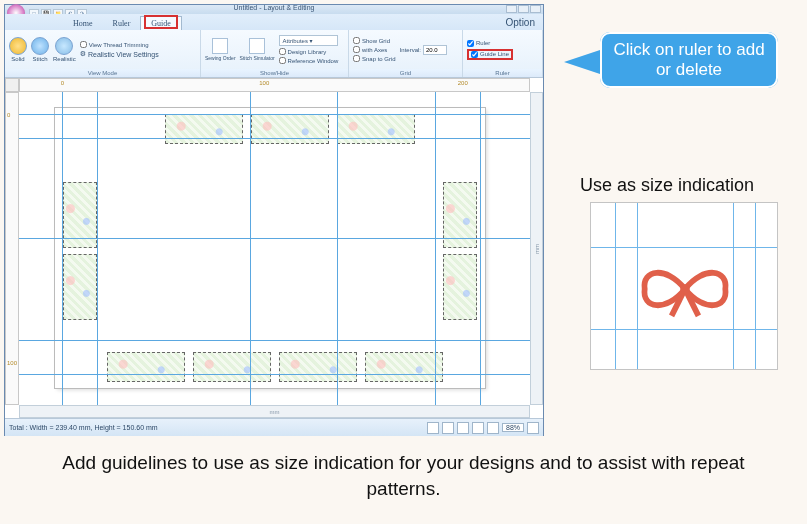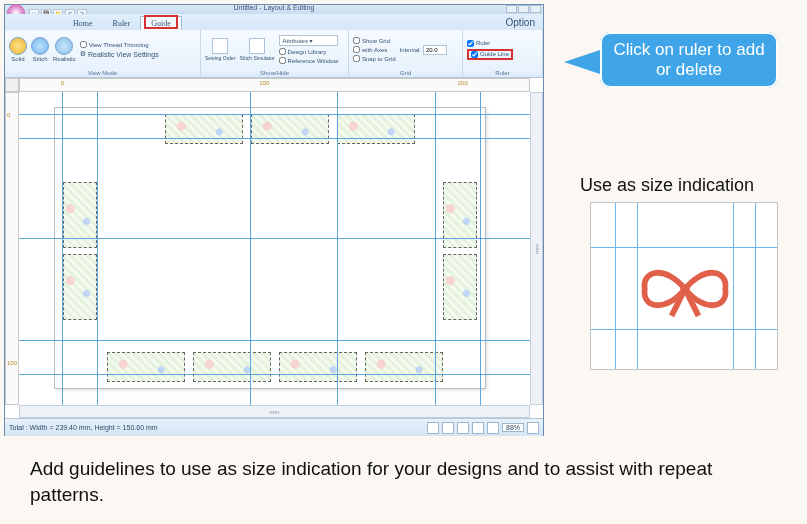--- a/index.html
+++ b/index.html
@@ -68,21 +68,21 @@
   .callout::before { content:""; position:absolute; left:-36px; top:18px; border:12px solid transparent; border-right-color:#3fa4e8; border-left:none; border-right-width:36px; }
 
   .side-title { position: absolute; top: 175px; left: 580px; font-size: 18px; color: #111; }
   .thumb { position: absolute; top: 202px; left: 590px; width: 188px; height: 168px; background: #fff; border: 1px solid #c4c4c4; }
   .thumb .tguide { position:absolute; background:#6fb6ea; }
   .thumb .tgv { top:0; bottom:0; width:1px; }
   .thumb .tgh { left:0; right:0; height:1px; }
   .bow { position:absolute; left:46px; top:56px; width:96px; height:60px; }
   .bow svg { width:100%; height:100%; }
 
-  .caption { position: absolute; top: 450px; left: 30px; right: 30px; font-size: 19px; color: #111; line-height: 1.35; margin-top: 6px; }
+  .caption { position: absolute; top: 450px; left: 30px; right: 30px; font-size: 19px; color: #111; text-align: center; line-height: 1.35; }
 </style>
 </head>
 <body>
 
 <div class="app-window">
 
   <div class="titlebar">
     <div class="qat">
       <div class="app-logo"></div>
       <div class="qat-btn">□</div>

